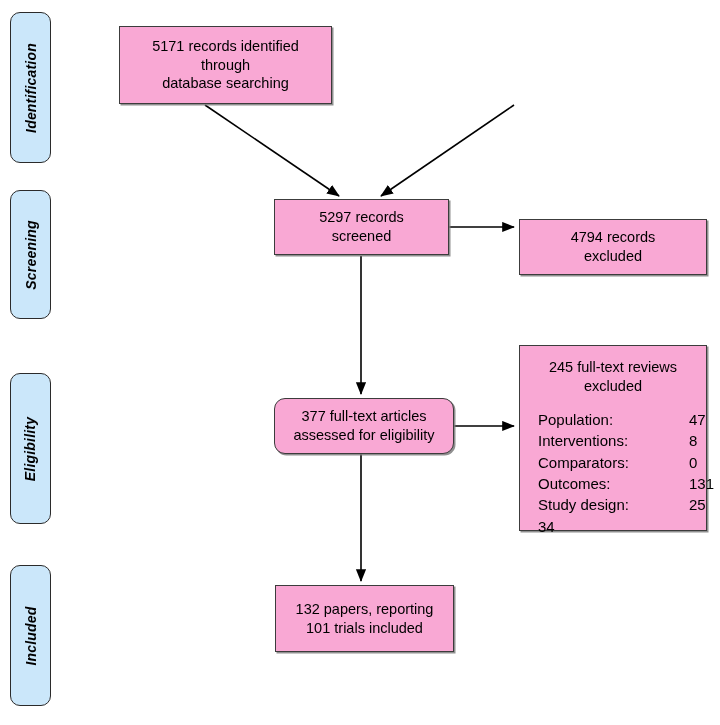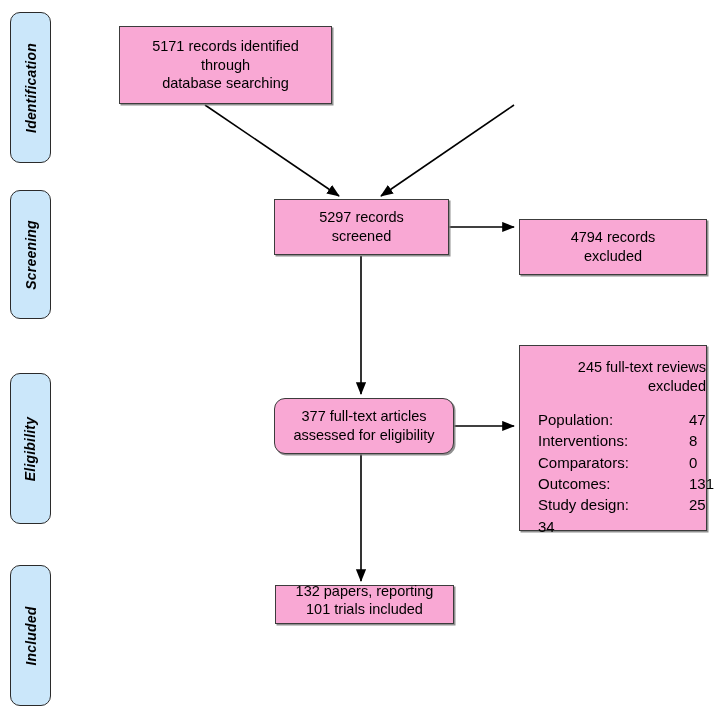--- a/index.html
+++ b/index.html
@@ -66,21 +66,21 @@
   
   .reasons-box {
     justify-content: flex-start;
     align-items: stretch;
     padding: 12px 0 10px 0;
   }
   .reasons-box .reasons-title {
     font-size: 14.5px;
     line-height: 1.28;
     color: #000;
-    text-align: right;
+    text-align: center;
     white-space: pre-line;
     margin-bottom: 14px;
   }
   .reasons-list {
     margin: 0 0 0 18px;
   }
   .reason-row {
     display: flex;
     font-size: 15px;
     line-height: 1.42;
@@ -186,18 +186,18 @@
       <div class="reason-row">
         <span class="reason-label">Study design:</span>
         <span class="reason-value">25</span>
       </div>
       <div class="reason-row">
         <span class="reason-value">34</span>
       </div>
     </div>
   </div>
 
-  <div class="flow-box" style="left:275px; top:585px; width:179px; height:39px;justify-content:flex-end;">
+  <div class="flow-box" style="left:275px; top:585px; width:179px; height:67px;">
     <span class="box-text">132 papers, reporting
 101 trials included</span>
   </div>
 
 </div>
 
 </body></html>

